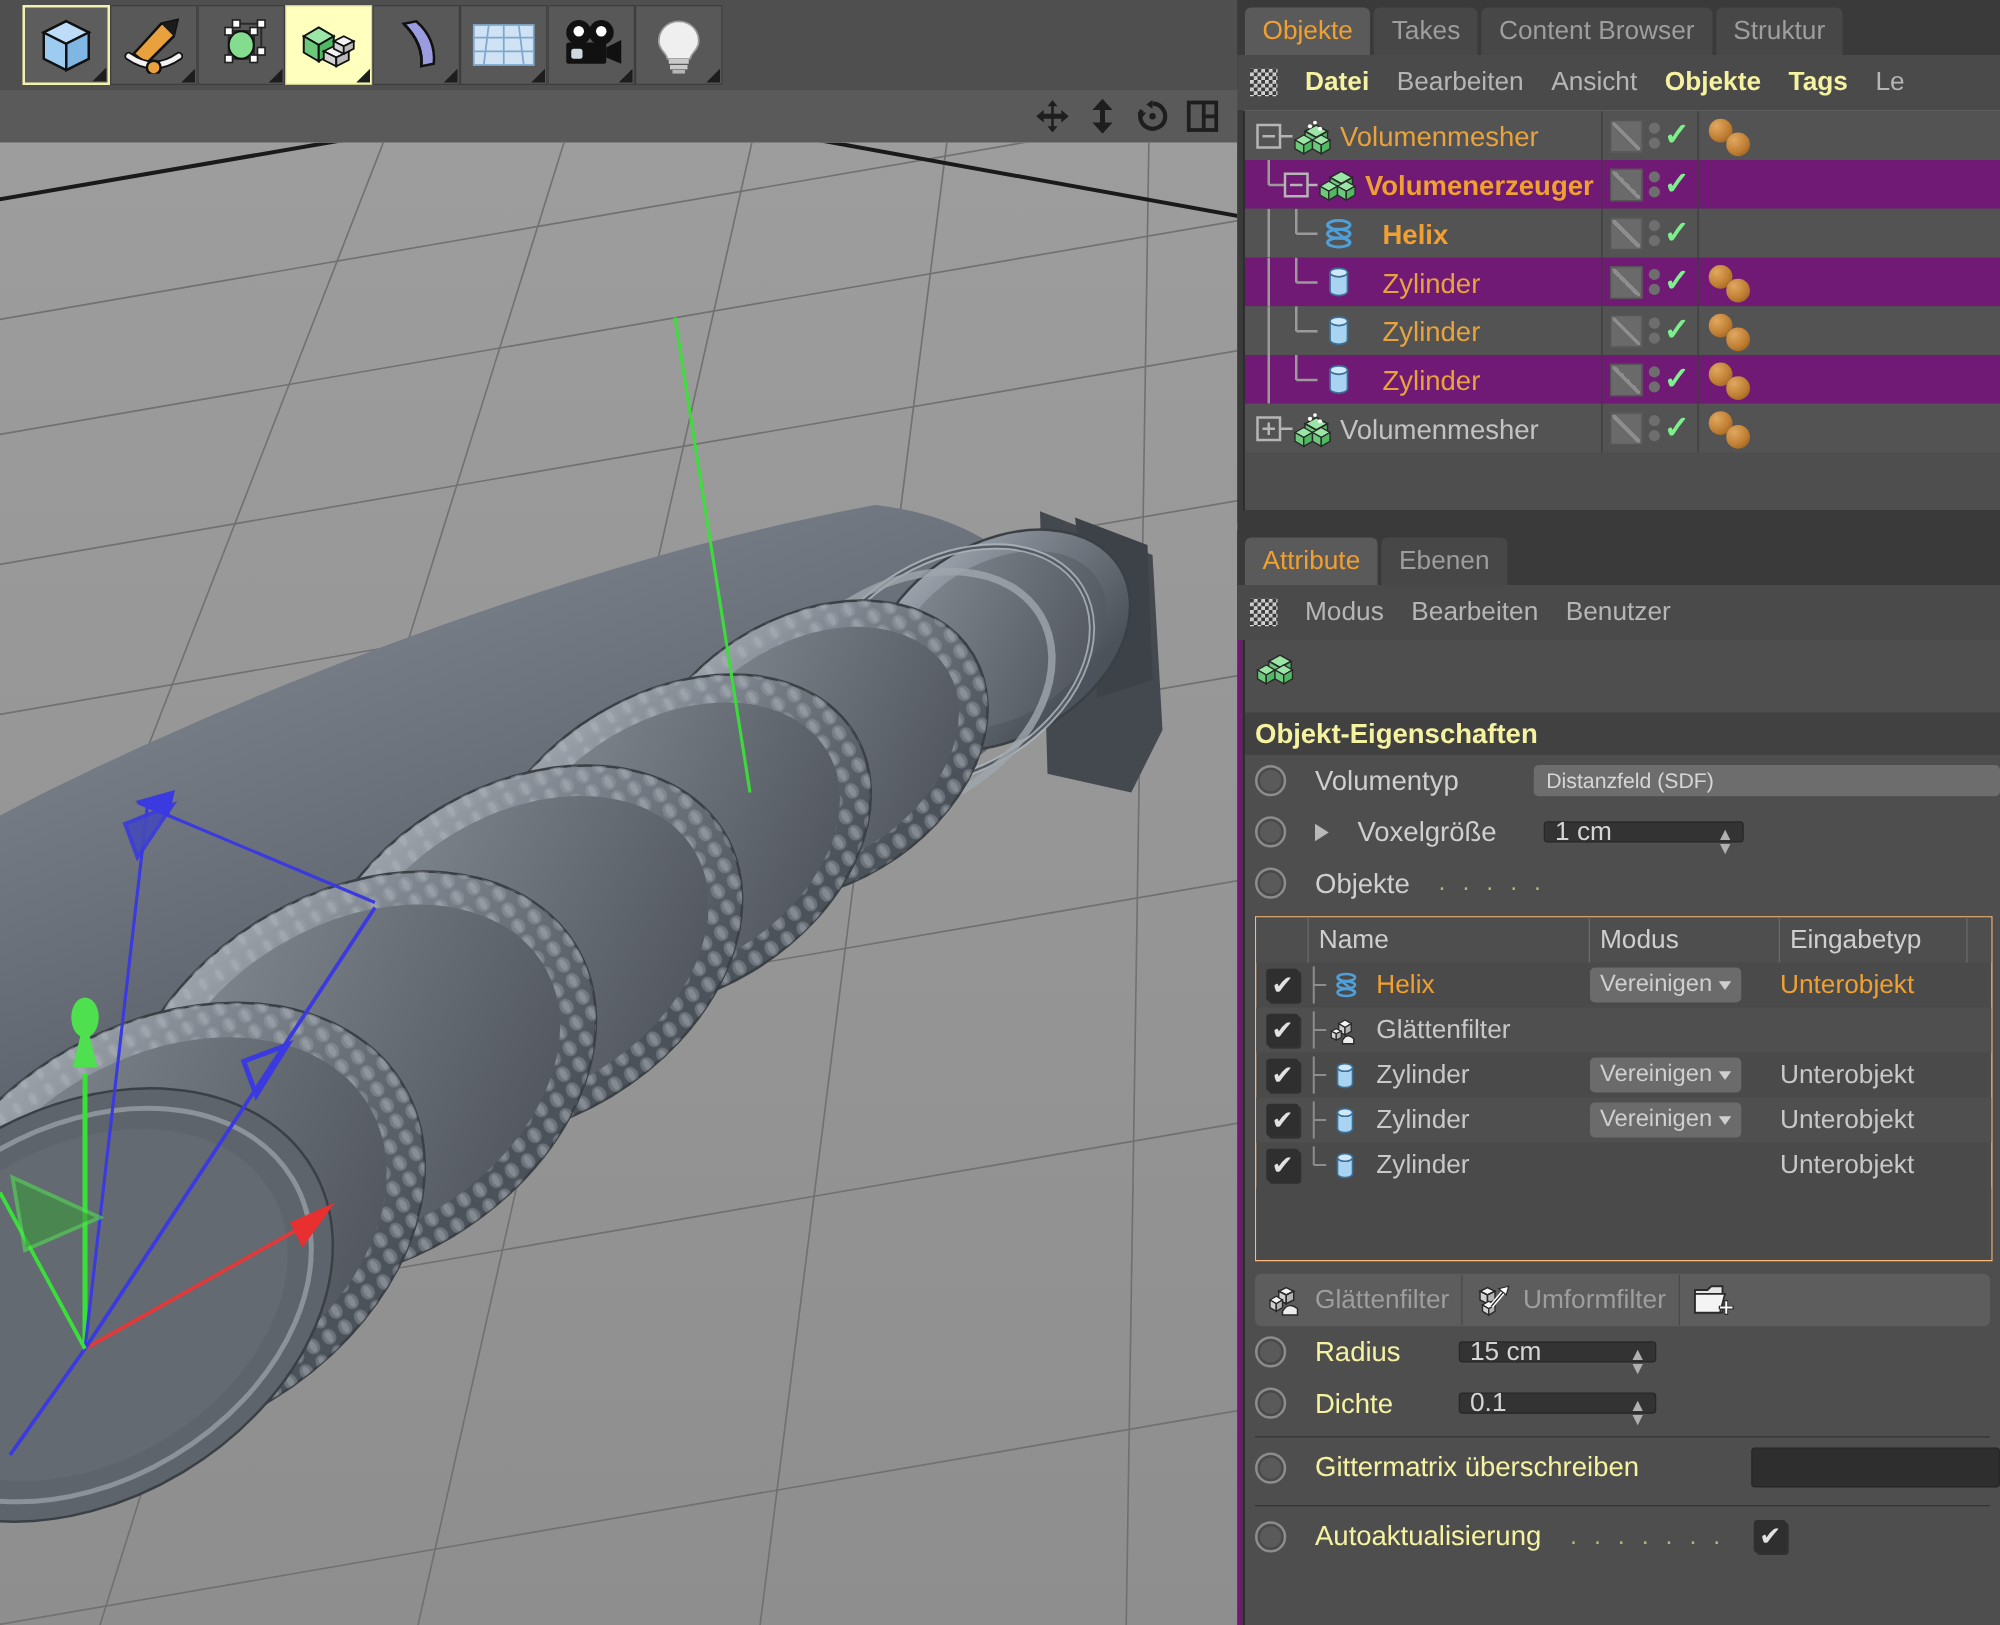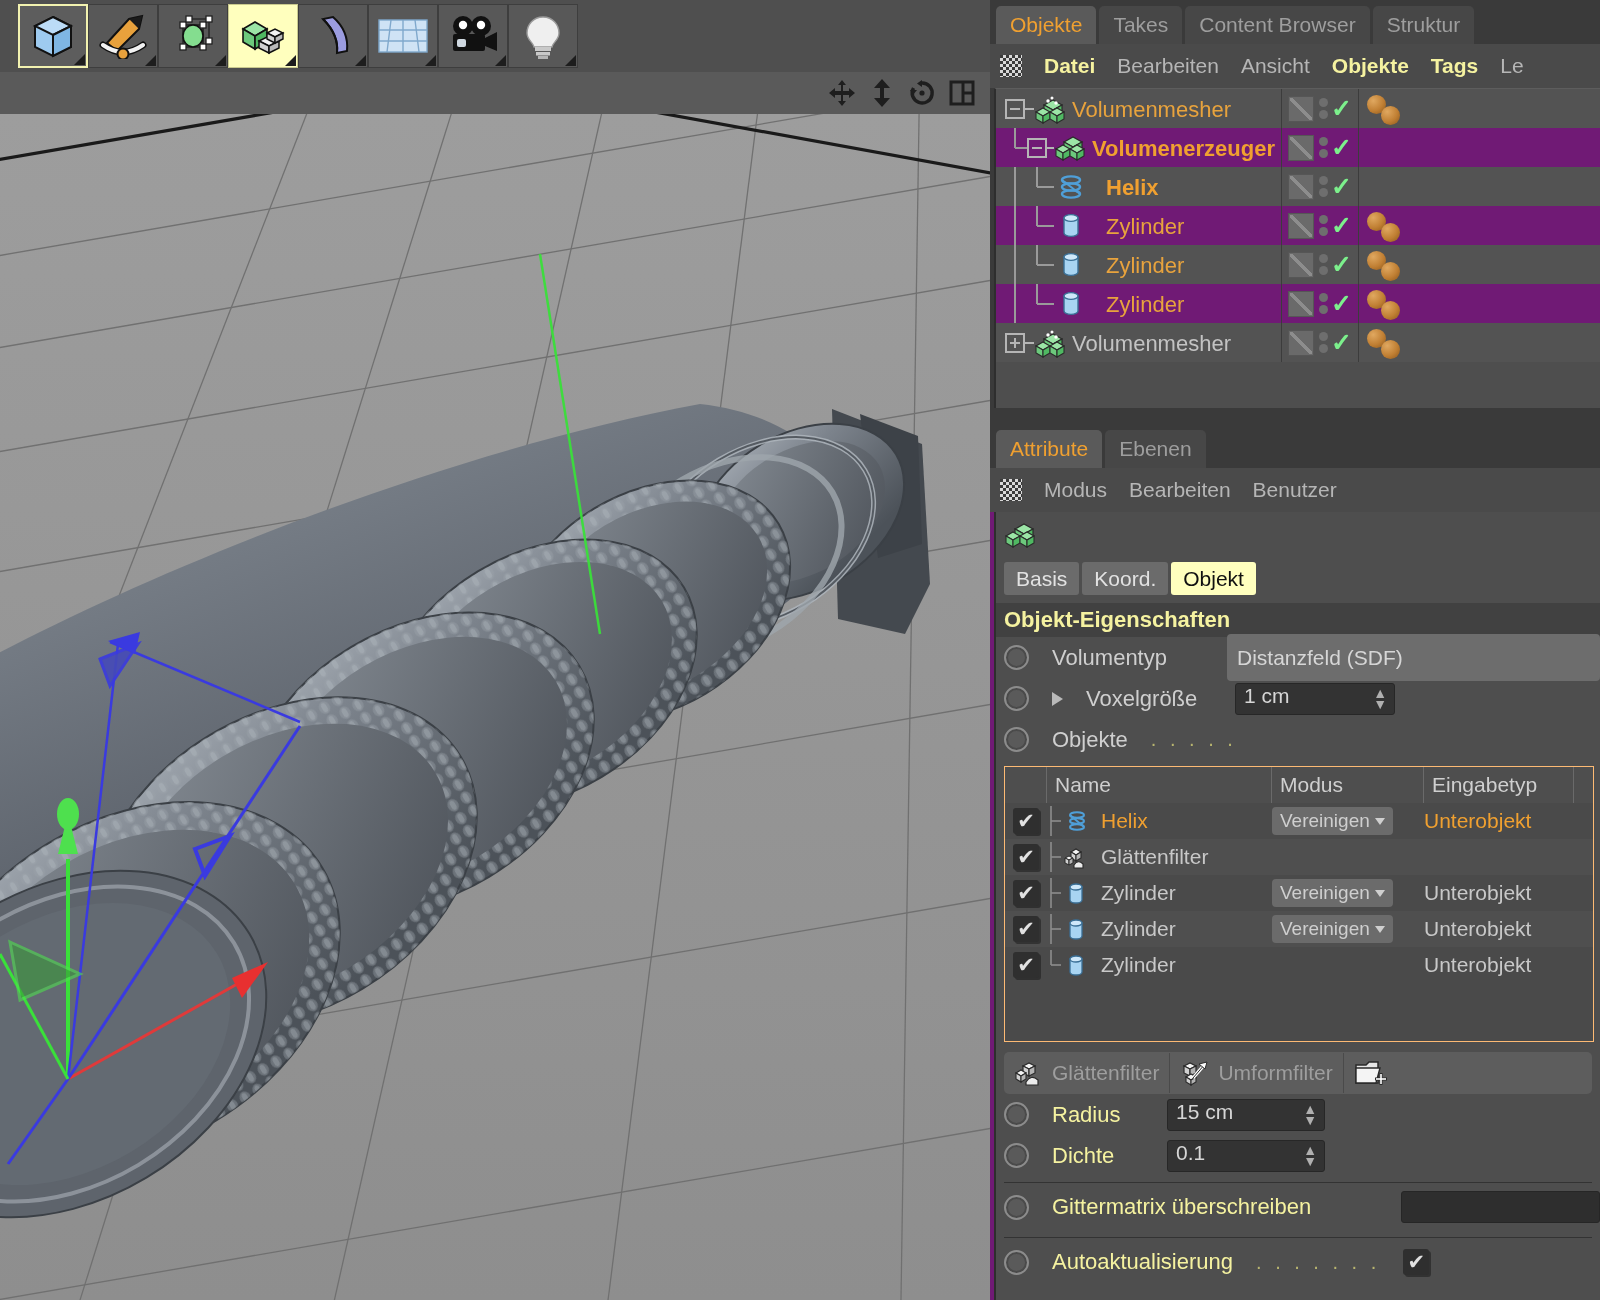--- a/index.html
+++ b/index.html
@@ -87,24 +87,24 @@
 
   .sechead { margin-top:8px; height:34px; background:#414141; display:flex; align-items:center;
              padding-left:8px; font-size:22px; font-weight:bold; color:#f5f2a0; }
 
   .prow { height:41px; display:flex; align-items:center; padding-left:8px; gap:23px; }
   .radio { width:25px;height:25px;border-radius:50%;background:#5a5a5a;
            border:2px solid #8c8c8c; box-shadow: inset 0 0 0 2px #4a4a4a; flex:none;}
   .plabel { font-size:22px; color:#f5f2a0; white-space:nowrap; }
   .plabel.plain { color:#cfcfcf; }
   .dotfill { color:#b8b56f; letter-spacing:4px; font-size:20px; }
-  .combo { height:47px; background:#6d6d6d; border-radius:4px; color:#d6d6d6; font-size:21px;
+  .combo { height:25px; background:#6d6d6d; border-radius:4px; color:#d6d6d6; font-size:17px;
            display:flex; align-items:center; padding:0 10px; }
-  .numfield { height:32px; background:#333333; border:1px solid #272727; border-radius:3px; color:#d6d6d6;
-              font-size:21px; display:flex; align-items:flex-start; padding:0 8px; position:relative;}
+  .numfield { height:17px; background:#333333; border:1px solid #272727; border-radius:3px; color:#d6d6d6;
+              font-size:21px; display:flex; align-items:center; padding:0 8px; position:relative;}
   .spin { position:absolute; right:7px; top:4px; color:#b0b0b0; font-size:14px; line-height:11px; }
   .triangle { width:0;height:0;border-left:11px solid #b9b9b9;border-top:7px solid transparent;
               border-bottom:7px solid transparent; flex:none; }
 
   
   #objtable { margin:6px 6px 0 8px; border:1px solid #fdba74; background:#4a4a4a; }
   .thead { display:flex; height:36px; background:#4e4e4e; }
   .th { font-size:21px; color:#cfcfcf; display:flex; align-items:center; padding-left:8px;
         border-right:1px solid #6a6a6a; }
   .trow { display:flex; height:36px; align-items:center; }
@@ -667,25 +667,20 @@
             <polygon points="20,12 29,7 29,16 20,21" fill="#4fb862" stroke="#2a2a2a" stroke-width="1.2"></polygon>
             <polygon points="2,14 9,10 16,14 9,18" fill="#9be5a6" stroke="#2a2a2a" stroke-width="1.1"></polygon>
             <polygon points="2,14 9,18 9,25 2,21" fill="#6cc97c" stroke="#2a2a2a" stroke-width="1.1"></polygon>
             <polygon points="9,18 16,14 16,21 9,25" fill="#4fb862" stroke="#2a2a2a" stroke-width="1.1"></polygon>
             <polygon points="16,14 23,10 30,14 23,18" fill="#9be5a6" stroke="#2a2a2a" stroke-width="1.1"></polygon>
             <polygon points="16,14 23,18 23,25 16,21" fill="#6cc97c" stroke="#2a2a2a" stroke-width="1.1"></polygon>
             <polygon points="23,18 30,14 30,21 23,25" fill="#4fb862" stroke="#2a2a2a" stroke-width="1.1"></polygon>
           </svg>
         </div>
 
-        <div class="subtabs">
-          <div class="stab">Basis</div>
-          <div class="stab">Koord.</div>
-          <div class="stab active">Objekt</div>
-        </div>
 
         <div class="sechead">Objekt-Eigenschaften</div>
 
         <div class="prow">
           <div class="radio"></div>
           <div class="plabel plain" style="width:152px">Volumentyp</div>
           <div class="combo" style="flex:1;margin-right:0">Distanzfeld (SDF)</div>
         </div>
 
         <div class="prow">

